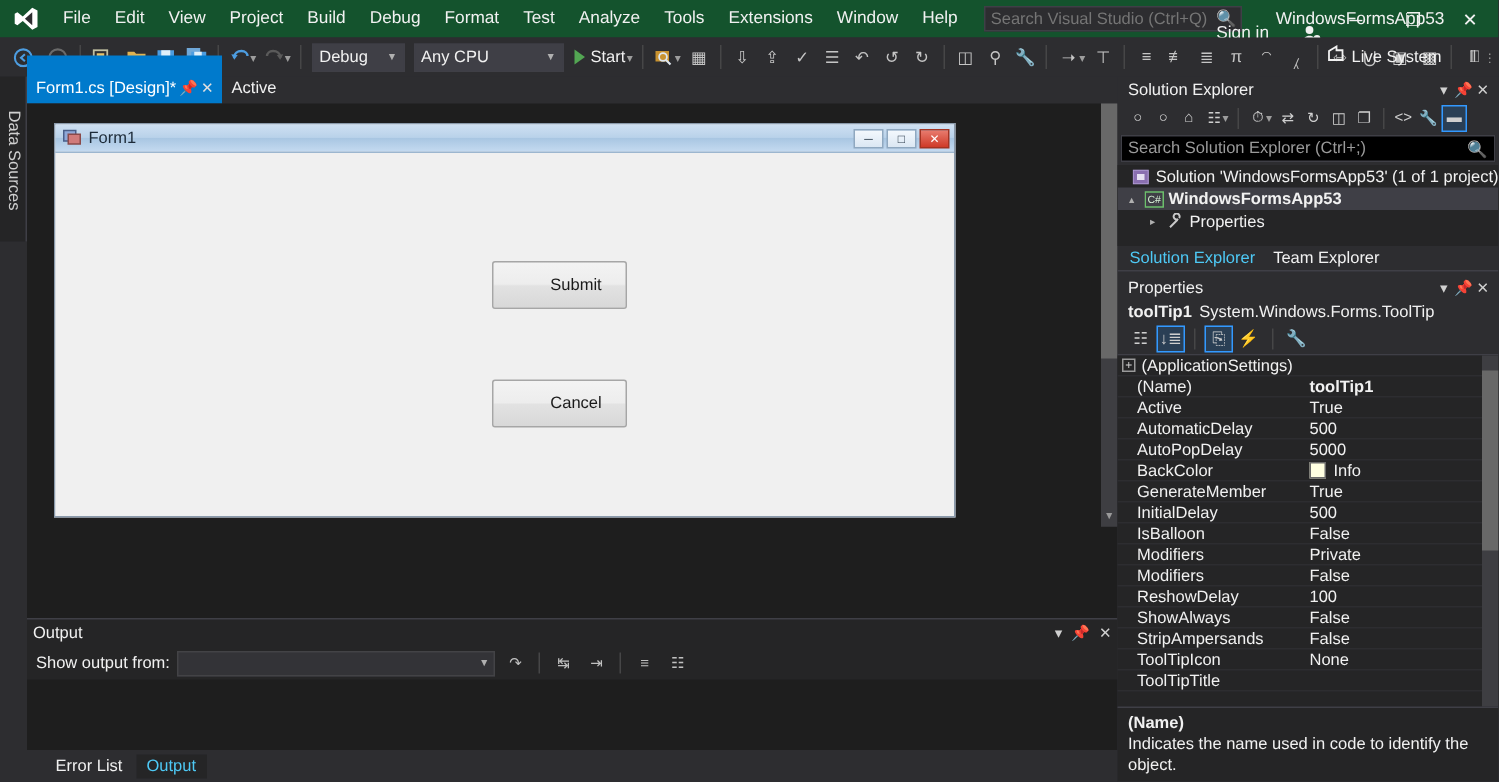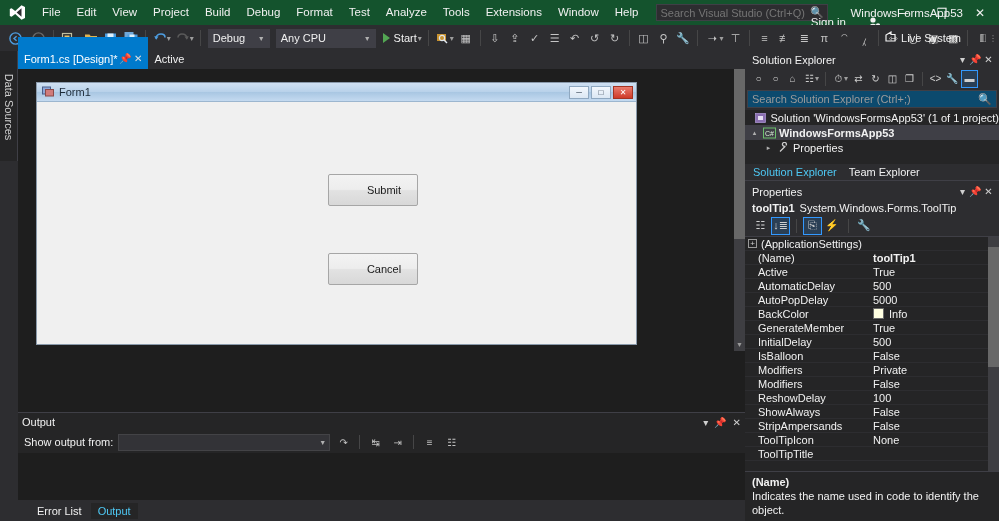--- a/index.html
+++ b/index.html
@@ -189,21 +189,21 @@
   }
   .panel-head .title { flex: 1; white-space: nowrap; }
   .panel-head .pc { width: 13px; text-align: center; color: #d0d0d0; font-size: 10px; }
 
   .se-toolbar { height: 21px; display: flex; align-items: center; padding-left: 5px; gap: 0px; }
   .se-btn { width: 17px; height: 18px; display:flex;align-items:center;justify-content:center;
     color: #cfcfcf; font-size: 10px; }
   .se-btn.sel { border: 1px solid #3399ff; background: #2a3f55; }
   .se-sep { width: 1px; height: 14px; background: #464647; margin: 0 4px; }
   .se-search {
-    height: 18px; margin: 1px 2px 2px 2px; background: #0c4a6e; border: 1px solid #3f3f46;
+    height: 18px; margin: 1px 2px 2px 2px; background: #000000; border: 1px solid #3f3f46;
     display: flex; align-items: center; padding: 0 4px; color: #9a9a9a; font-size: 11px;
   }
   .se-search .t { flex: 1; }
   .se-tree { background: #252526; height: 54px; position: relative; overflow: hidden; }
   .tree-row { height: 15px; display: flex; align-items: center; font-size: 11px; color: #f1f1f1;
     white-space: nowrap; padding-left: 4px; gap: 3px; }
   .tree-row.sel { background: #3f3f46; }
   .tw-arrow { width: 11px; color: #b0b0b0; font-size: 7px; text-align: center; }
   .ic { width: 13px; height: 13px; display:flex;align-items:center;justify-content:center; font-size:9px; }
   .se-tabs { height: 17px; display: flex; align-items: center; gap: 4px; padding-left: 4px;

